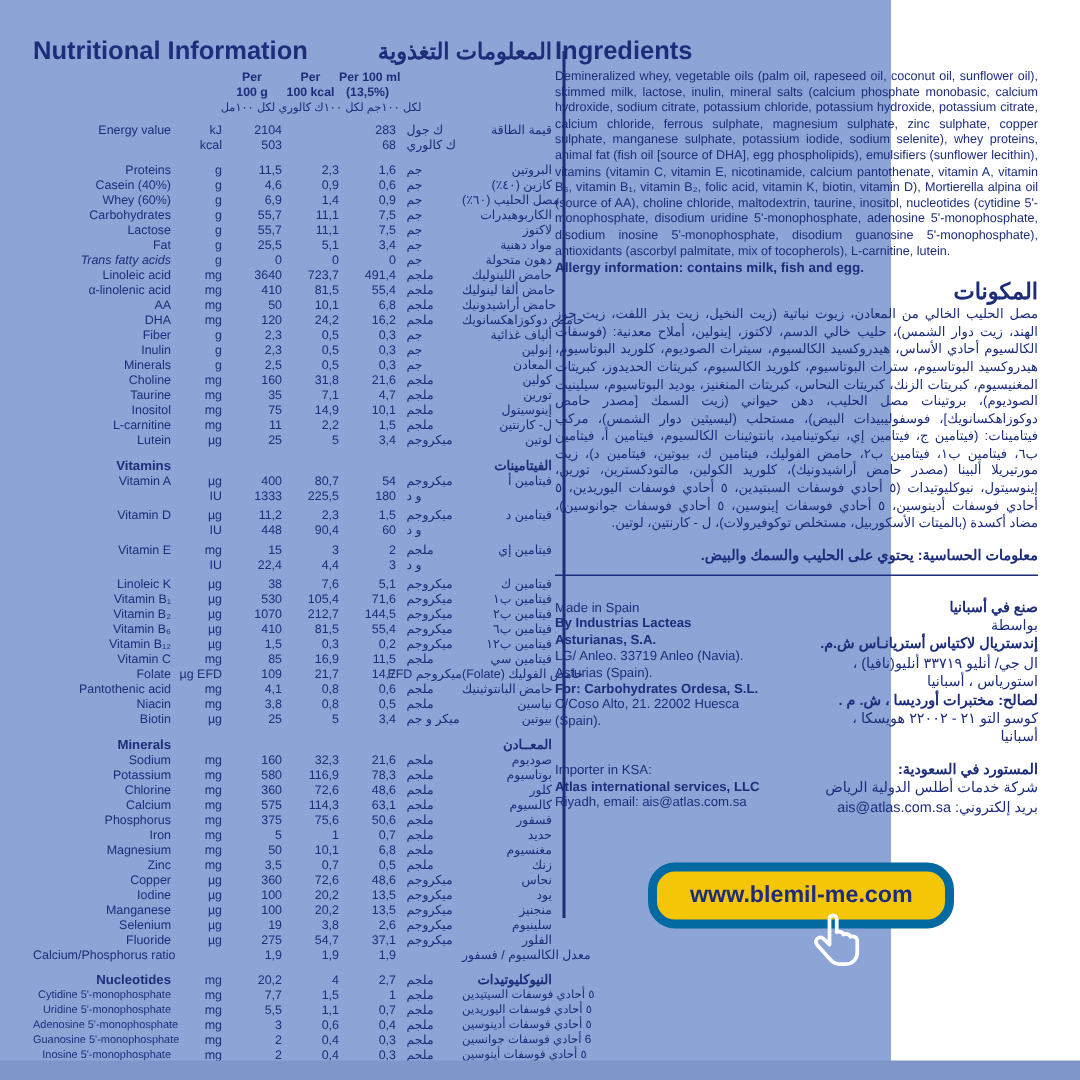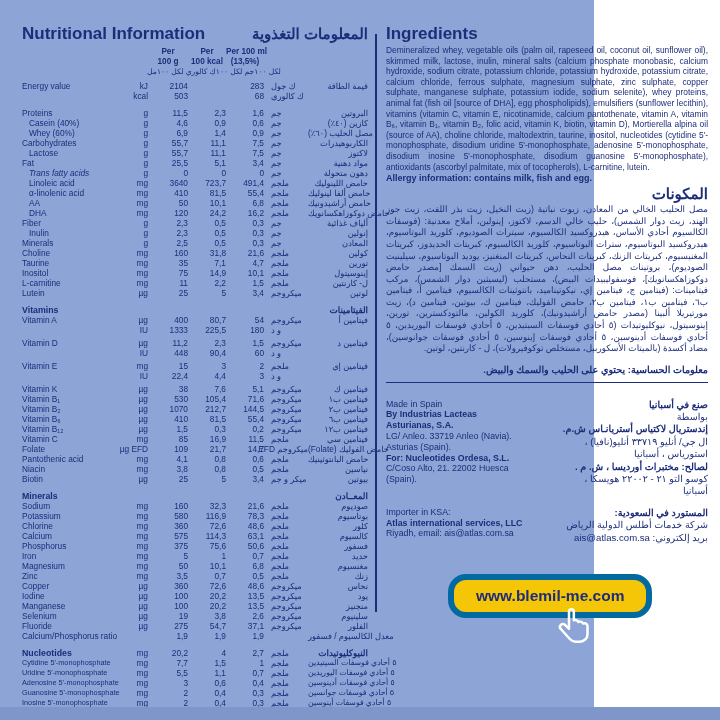--- a/index.html
+++ b/index.html
@@ -18,38 +18,38 @@
   .title-en { font-size:17px; font-weight:bold; letter-spacing:0; }
   .title-ar { font-size:15px; font-weight:bold; direction:rtl; }
 
   .thead { display:grid; grid-template-columns:92px 34px 40px 38px 38px 44px 1fr; margin-top:3px; }
   .hcell { text-align:center; font-weight:bold; font-size:8.2px; line-height:9.5px; white-space:nowrap; }
   .hcell i { display:block; font-style:normal; }
   .thead-ar { direction:rtl; font-size:7.6px; margin:1px 58px 0 96px; text-align:center; white-space:nowrap; }
 
   .tbody { margin-top:5px; }
   .trow { display:grid; grid-template-columns:92px 34px 40px 38px 38px 44px 1fr; font-size:8.3px; line-height:10px; }
-  .c-l  { text-align:left; white-space:nowrap; }
+  .c-l  { text-align:right; white-space:nowrap; }
   .c-u  { text-align:right; white-space:nowrap; }
   .c-v  { text-align:right; white-space:nowrap; }
   .c-ua { text-align:left; padding-left:7px; white-space:nowrap; direction:rtl; }
   .c-la { text-align:right; direction:rtl; white-space:nowrap; }
   .trow.ind .c-l { padding-left:7px; }
   .trow.it  .c-l { font-style:italic; }
   .trow.hdr .c-l, .trow.hdr .c-la { font-weight:bold; font-size:8.8px; }
   .trow.sp  { margin-top:7px; }
   .trow.g3  { margin-top:3px; }
   .trow.sm .c-l { font-size:7.3px; }
   .trow.sm .c-la { font-size:7.8px; }
 
   
   .divider-v { position:absolute; left:375px; top:34px; width:2px; height:578px; background:#1d2d7a; }
 
   
-  .right-panel { position:absolute; left:386px; top:24px; width:322px; }
+  .right-panel { position:absolute; left:370px; top:24px; width:322px; }
   .ing-title { font-size:17px; font-weight:bold; margin:0 0 1px 0; }
   .ing-text { font-size:8.4px; line-height:10.6px; text-align:justify; margin:0; }
   .allergy-en { font-size:9px; font-weight:bold; margin-top:1px; }
   .ing-title-ar { font-size:15px; font-weight:bold; text-align:right; direction:rtl; margin-top:2px; }
   .ing-text-ar { font-size:8.8px; line-height:11.6px; text-align:justify; direction:rtl; margin-top:1px; }
   .allergy-ar { font-size:9.6px; font-weight:bold; direction:rtl; text-align:right; margin-top:1px; }
   .divider-h { border:none; border-top:1.6px solid #1d2d7a; margin:7px 0 5px 0; }
 
   .two-col { display:grid; grid-template-columns:1fr 1fr; column-gap:6px; margin-top:4px; }
   .col-en { font-size:8.8px; line-height:10.8px; }
@@ -346,21 +346,21 @@
         <div class="trow">
           <span class="c-l"></span>
           <span class="c-u">IU</span>
           <span class="c-v">22,4</span>
           <span class="c-v">4,4</span>
           <span class="c-v">3</span>
           <span class="c-ua">و د</span>
           <span class="c-la"></span>
         </div>
         <div class="trow g3">
-          <span class="c-l">Vitamin K</span>
+          <span class="c-l">Linoleic K</span>
           <span class="c-u">µg</span>
           <span class="c-v">38</span>
           <span class="c-v">7,6</span>
           <span class="c-v">5,1</span>
           <span class="c-ua">ميكروجم</span>
           <span class="c-la">فيتامين ك</span>
         </div>
         <div class="trow">
           <span class="c-l">Vitamin B₁</span>
           <span class="c-u">µg</span>
@@ -648,21 +648,21 @@
     <hr class="divider-h">
 
 
     <div class="two-col" style="margin-top:16px;">
       <div class="col-en">
           <div class="ln">Made in Spain</div>
           <div class="ln b">By Industrias Lacteas</div>
           <div class="ln b">Asturianas, S.A.</div>
           <div class="ln">LG/ Anleo. 33719 Anleo (Navia).</div>
           <div class="ln">Asturias (Spain).</div>
-          <div class="ln b">For: Nucleotides Ordesa, S.L.</div>
+          <div class="ln b">For: Carbohydrates Ordesa, S.L.</div>
           <div class="ln">C/Coso Alto, 21. 22002 Huesca</div>
           <div class="ln">(Spain).</div>
         </div>
       <div class="col-ar">
           <div class="ln b">صنع في أسبانيا</div>
           <div class="ln">بواسطة</div>
           <div class="ln b">إندستريال لاكتياس أستريانـاس ش.م.</div>
           <div class="ln">ال جي/ أنليو ٣٣٧١٩ أنليو(نافيا) ،</div>
           <div class="ln">استورياس ، أسبانيا</div>
           <div class="ln b">لصالح: مختبرات أورديسا ، ش. م .</div>

